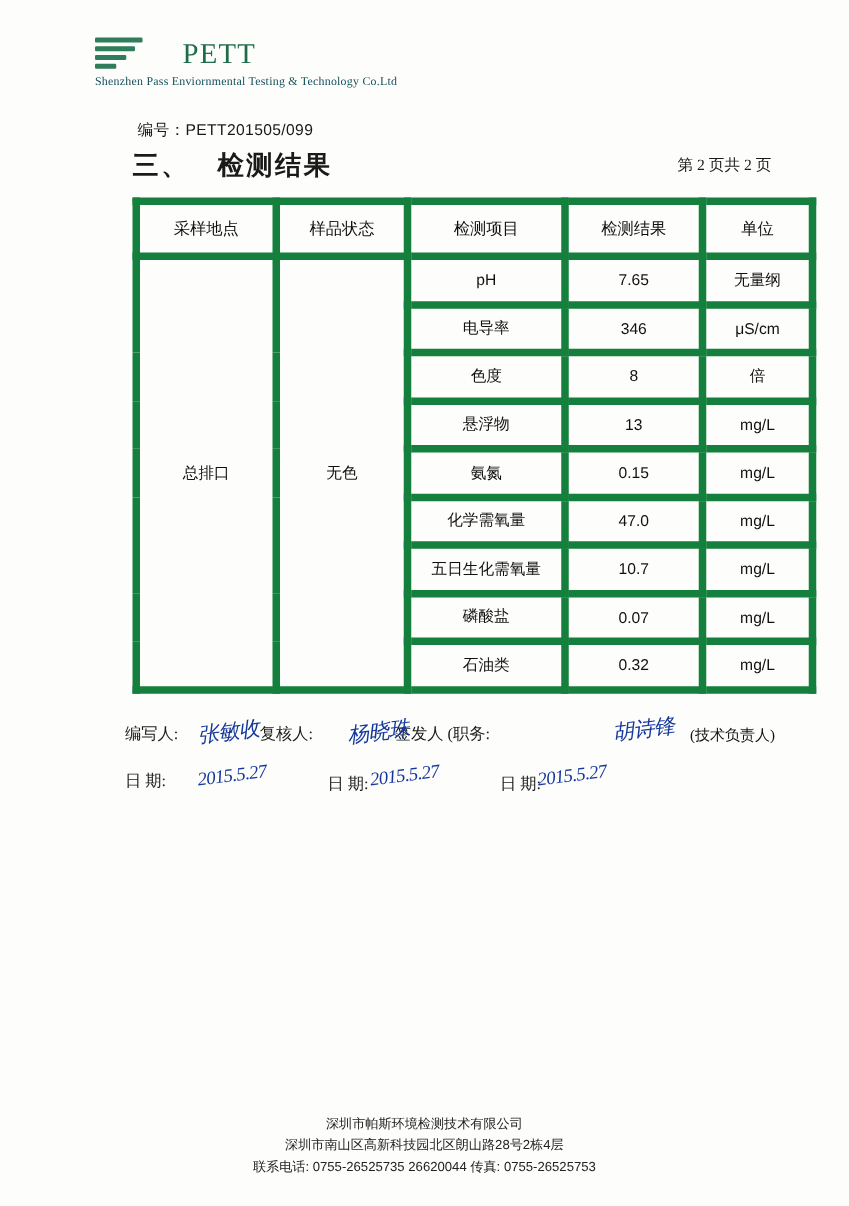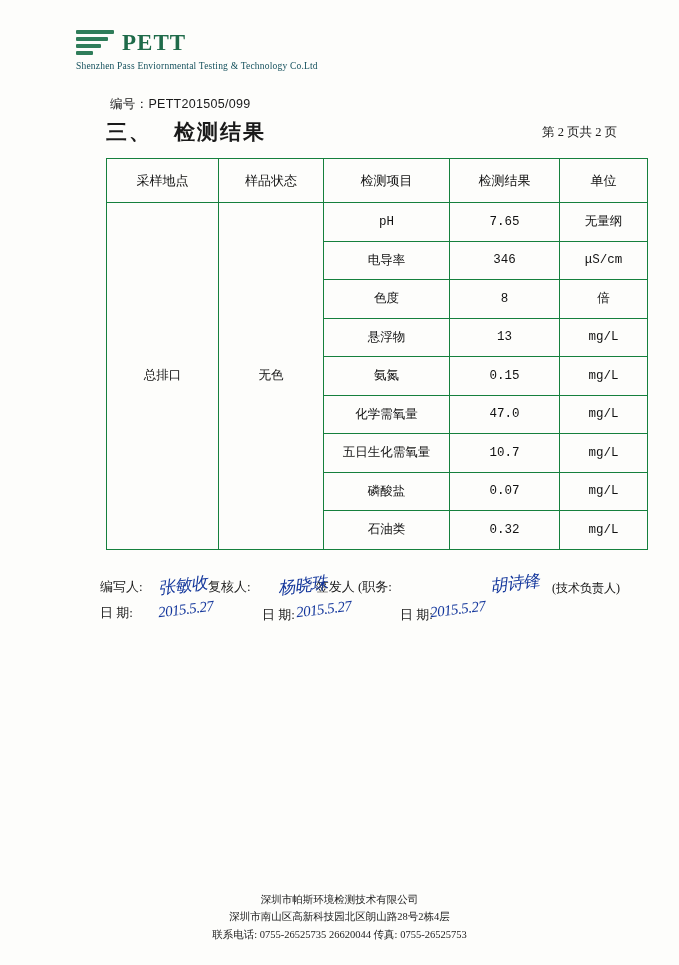--- a/index.html
+++ b/index.html
@@ -48,23 +48,24 @@
     background: #2f7d5a;
     border-radius: 1px;
   }
   .logo-mark .b1 { top: 2px;  width: 38px; }
   .logo-mark .b2 { top: 9px;  width: 32px; }
   .logo-mark .b3 { top: 16px; width: 25px; }
   .logo-mark .b4 { top: 23px; width: 17px; }
   .logo-text {
     font-family: "Liberation Serif", serif;
     font-size: 23px;
-    font-weight: bold;
+    font-weight: normal;
     letter-spacing: 1px;
     color: #1f6b4a;
+    margin-left: 24px;
   }
   .logo-sub {
     margin-top: 3px;
     font-family: "Liberation Serif", serif;
     font-size: 9.5px;
     color: #14505c;
     letter-spacing: 0.2px;
     white-space: nowrap;
   }
 
@@ -101,25 +102,25 @@
     left: 106px;
     top: 158px;
     width: 508px;
   }
   table.result {
     border-collapse: collapse;
     width: 508px;
     table-layout: fixed;
   }
   table.result th, table.result td {
-    border: 1px solid #15803d;
+    border: 6px solid #15803d;
     text-align: center;
     vertical-align: middle;
     font-size: 12.5px;
-    font-family: Liberation Mono, monospace;
+    font-family: Liberation Sans, sans-serif;
     color: #111;
   }
   table.result th {
     height: 44px;
     font-weight: normal;
     font-size: 13px;
   }
   table.result td {
     height: 38.5px;
   }
@@ -159,38 +160,38 @@
   .sig-name-1 { position: absolute; left: 58px;  top: -4px; }
   .sig-name-2 { position: absolute; left: 178px; top: -4px; }
   .sig-name-3 { position: absolute; left: 390px; top: -6px; }
   .tech-lead {
     position: absolute;
     right: 0;
     top: 2px;
     font-size: 12px;
     color: #111;
   }
-  .date-row { margin-top: 0; position: relative; height: 26px; white-space: nowrap; }
+  .date-row { margin-top: 12px; position: relative; height: 26px; white-space: nowrap; }
   .date-1 { position: absolute; left: 58px;  top: -3px; }
   .date-2 { position: absolute; left: 196px; top: -3px; }
   .date-3 { position: absolute; left: 330px; top: -3px; }
   .dlbl-2 { position: absolute; left: 162px; top: 2px; }
   .dlbl-3 { position: absolute; left: 300px; top: 2px; }
 
   
   .footer {
     position: absolute;
     left: 0;
     right: 0;
     bottom: 22px;
     text-align: center;
     font-size: 10.5px;
     line-height: 1.65;
     color: #222;
-    font-family: Liberation Serif, serif;
+    font-family: Liberation Sans, sans-serif;
   }
 </style>
 </head>
 <body>
 
 <div class="page">
 
   <div class="logo-block">
     <div class="logo-row">
       <div class="logo-mark">

